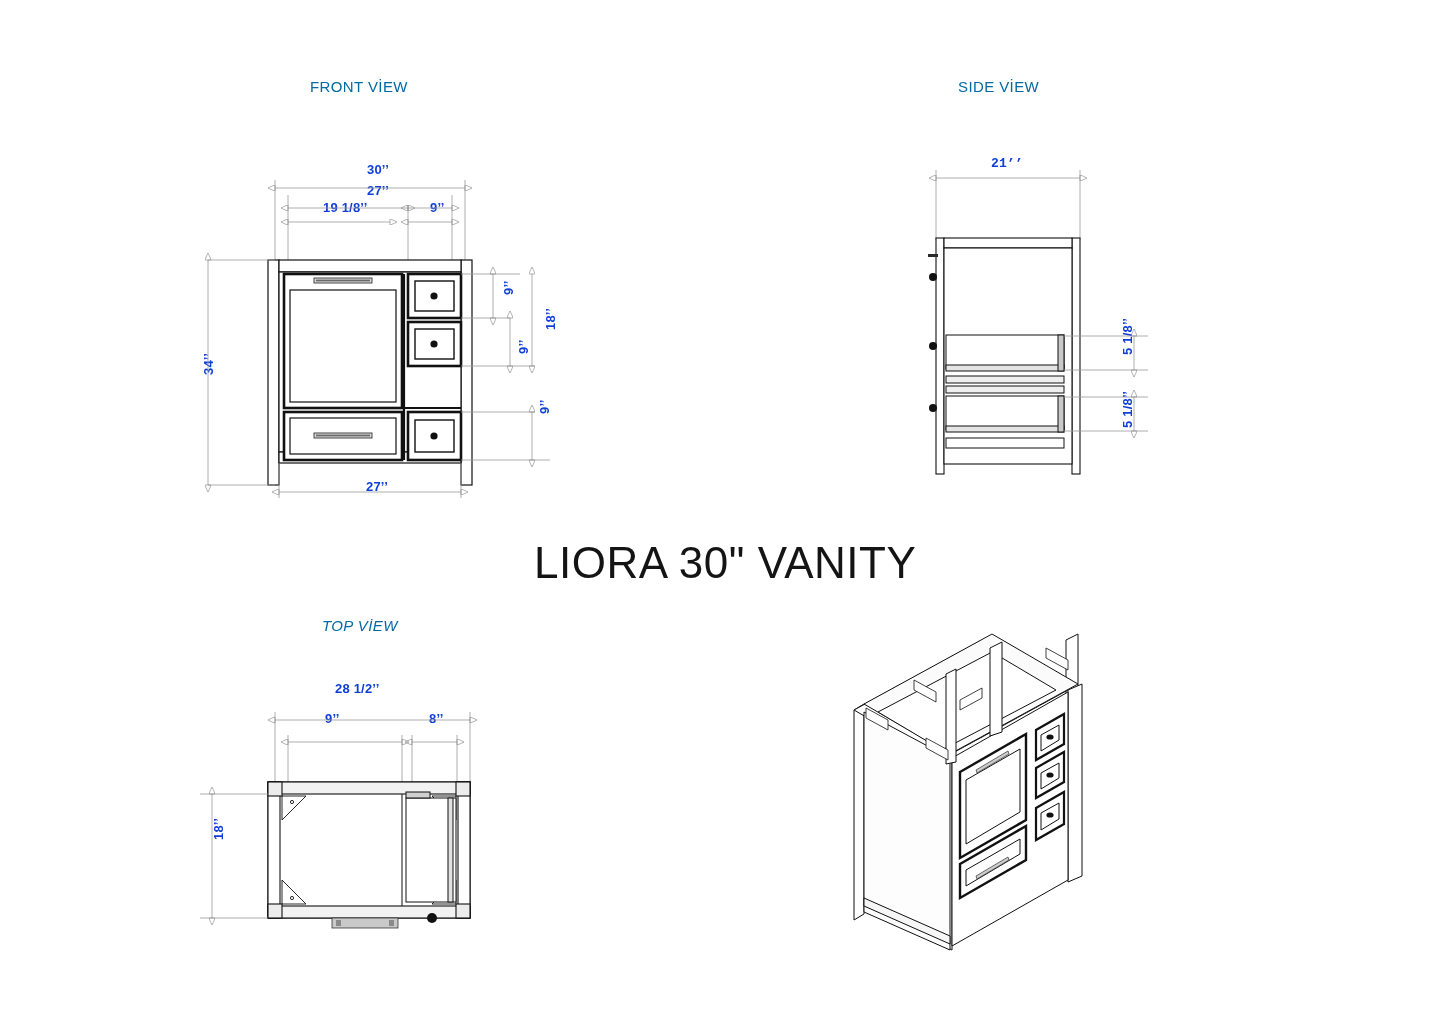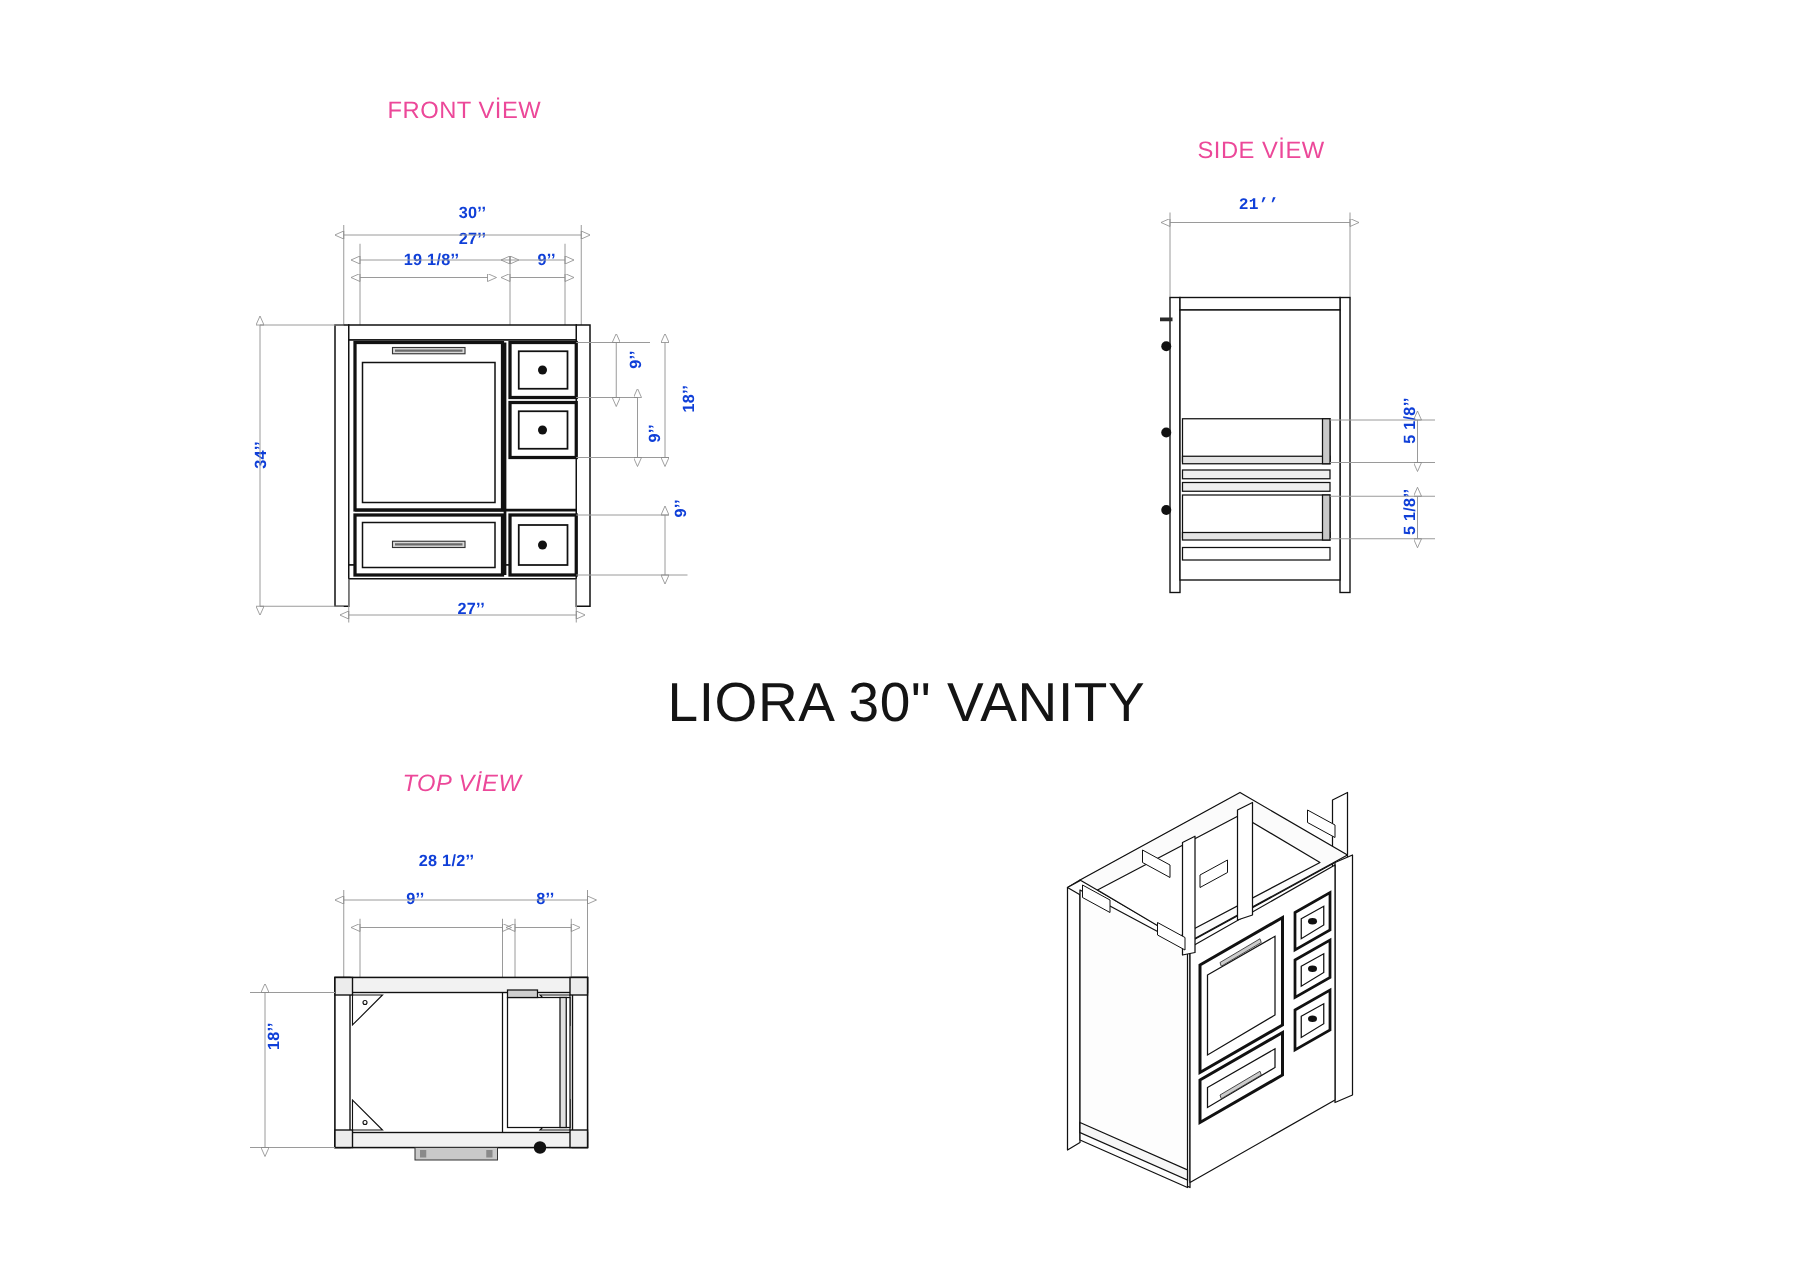--- a/index.html
+++ b/index.html
@@ -10,22 +10,22 @@
   #sheet {
     position: relative;
     width: 1445px;
     height: 1022px;
     background: #ffffff;
     font-family: "Liberation Sans", sans-serif;
     overflow: hidden;
   }
   .vlabel {
     position: absolute;
-    font-size: 19px;
-    color: #ec4899;
+    font-size: 15px;
+    color: #0369a1;
     letter-spacing: 0.4px;
     white-space: nowrap;
   }
   .title-main {
     position: absolute;
     font-size: 44px;
     color: #141414;
     letter-spacing: 0.5px;
     white-space: nowrap;
     font-weight: 400;
@@ -187,21 +187,21 @@
 
         <line x1="330" y1="168" x2="330" y2="216" marker-start="url(#ahL)" marker-end="url(#ahR)"></line>
 
         <line x1="352" y1="124" x2="352" y2="216" marker-start="url(#ahL)" marker-end="url(#ahR)"></line>
 
         <line x1="352" y1="262" x2="352" y2="310" marker-start="url(#ahL)" marker-end="url(#ahR)"></line>
       </g>
     </svg>
   </div>
 
-  <div class="vlabel" style="left:958px; top:78px;margin-top:32px;">SIDE VİEW</div>
+  <div class="vlabel" style="left:958px; top:78px;">SIDE VİEW</div>
 
   <div class="dim" style="left:991px; top:156px;font-family:Liberation Mono, monospace;">21’’</div>
   <div class="dim rot" style="left:1120px; top:355px;">5 1/8’’</div>
   <div class="dim rot" style="left:1120px; top:428px;">5 1/8’’</div>
 
   <div class="svgwrap" style="left:900px; top:150px;">
     <svg width="280" height="340" viewBox="0 0 280 340">
       <g stroke="#9a9a9a" stroke-width="0.8" fill="none">
 
         <line x1="36" y1="20" x2="36" y2="90"></line>

